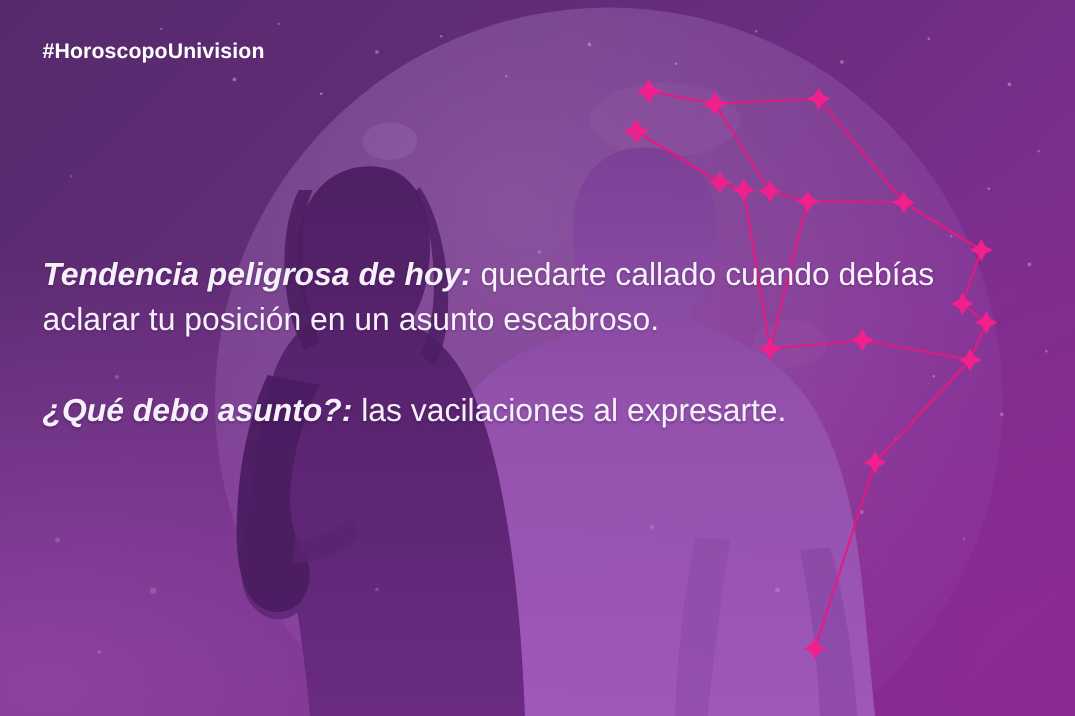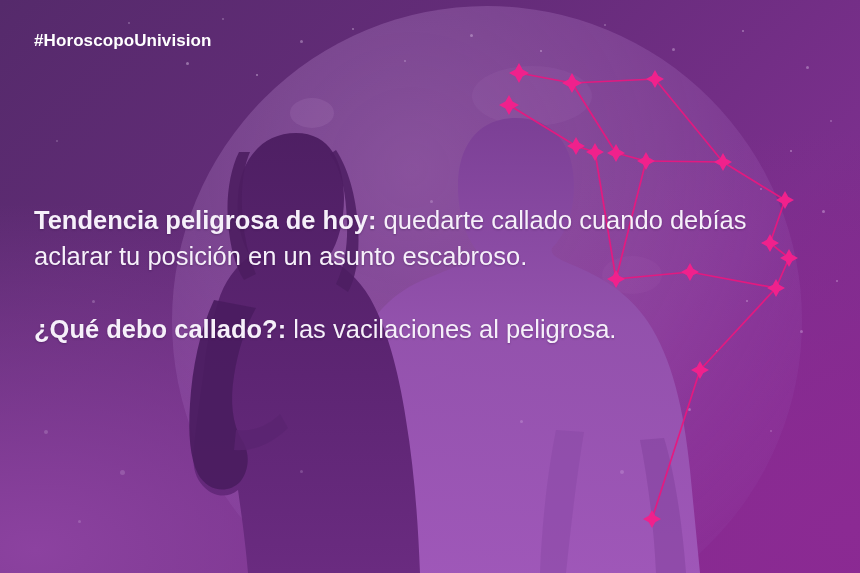--- a/index.html
+++ b/index.html
@@ -86,21 +86,21 @@
     left: 34px;
     top: 203px;
     width: 760px;
     font-size: 25.5px;
     line-height: 35.5px;
     color: #f6f0fa;
     text-shadow: 0 1px 2px rgba(40,10,55,0.30);
   }
   .body .para { margin: 0; }
   .body .para + .para { margin-top: 38px; }
-  .body b { font-weight: 700; }
+  .body b { font-weight: 700; font-style: italic; }
 </style>
 </head>
 <body>
 
 <div id="stage">
 
   <div class="moon">
     <div class="moon-crater" style="left:118px;top:92px;width:44px;height:30px;"></div>
     <div class="moon-crater" style="left:300px;top:60px;width:120px;height:60px;opacity:.55;"></div>
     <div class="moon-crater" style="left:210px;top:330px;width:70px;height:44px;opacity:.45;"></div>
@@ -246,16 +246,16 @@
       <path d="M700,361 L703.2,366.8 L709,370 L703.2,373.2 L700,379 L696.8,373.2 L691,370 L696.8,366.8 Z"></path>
       <path d="M652,510 L655.2,515.8 L661,519 L655.2,522.2 L652,528 L648.8,522.2 L643,519 L648.8,515.8 Z"></path>
     </g>
   </svg>
 
   <div class="hashtag">#HoroscopoUnivision</div>
 
 
   <div class="body">
     <p class="para"><b>Tendencia peligrosa de hoy:</b><span> quedarte callado cuando debías aclarar tu posición en un asunto escabroso.</span></p>
-    <p class="para"><b>¿Qué debo callado?:</b><span> las vacilaciones al peligrosa.</span></p>
+    <p class="para"><b>¿Qué debo asunto?:</b><span> las vacilaciones al expresarte.</span></p>
   </div>
 
 </div>
 
 </body></html>

